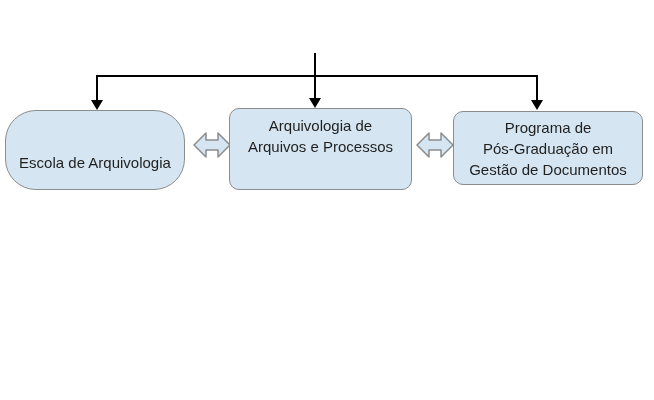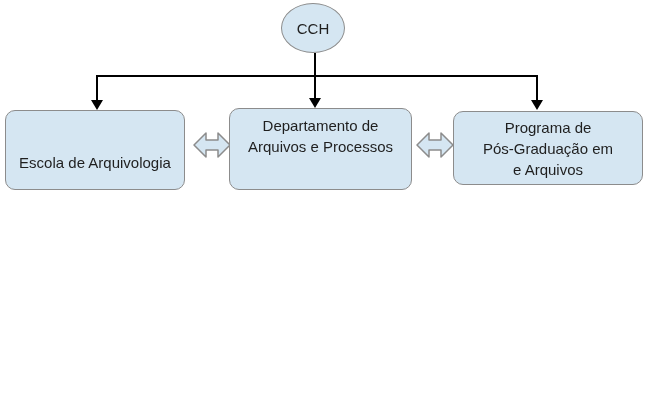--- a/index.html
+++ b/index.html
@@ -56,20 +56,21 @@
   }
   .box .line {
     white-space: nowrap;
   }
   .box-escola {
     left: 5px;
     top: 110px;
     width: 180px;
     height: 80px;
     padding-top: 41px;
+    border-radius: 31px;
   }
   .box-departamento {
     left: 229px;
     top: 108px;
     width: 183px;
     height: 82px;
     padding-top: 6px;
   }
   .box-programa {
     left: 453px;
@@ -101,40 +102,38 @@
   <svg class="connectors" width="654" height="400" viewBox="0 0 654 400" aria-hidden="true">
     <line x1="315" y1="53" x2="315" y2="100"></line>
     <line x1="96" y1="76" x2="538" y2="76"></line>
     <line x1="97" y1="76" x2="97" y2="101"></line>
     <line x1="537" y1="76" x2="537" y2="101"></line>
     <polygon points="91,100 103,100 97,110"></polygon>
     <polygon points="309,98 321,98 315,108"></polygon>
     <polygon points="531,100 543,100 537,110"></polygon>
   </svg>
 
-  <div class="node ellipse">
-    <span>CCH</span>
-  </div>
 
   <div class="node box box-escola">
     <div class="line">Escola de Arquivologia</div>
   </div>
 
   <svg class="harrow harrow-1" viewBox="0 0 38 30" aria-hidden="true">
     <path d="M1,15 L13,3 L13,10 L25,10 L25,3 L37,15 L25,27 L25,20 L13,20 L13,27 Z"></path>
   </svg>
 
   <div class="node box box-departamento">
-    <div class="line">Departamento de</div>
+    <div class="line">Arquivologia de</div>
     <div class="line">Arquivos e Processos</div>
   </div>
 
   <svg class="harrow harrow-2" viewBox="0 0 38 30" aria-hidden="true">
     <path d="M1,15 L13,3 L13,10 L25,10 L25,3 L37,15 L25,27 L25,20 L13,20 L13,27 Z"></path>
   </svg>
 
   <div class="node box box-programa">
     <div class="line">Programa de</div>
     <div class="line">Pós-Graduação em</div>
+    <div class="line">Gestão de Documentos</div>
     <div class="line">e Arquivos</div>
   </div>
 
 </div>
 
 </body></html>

